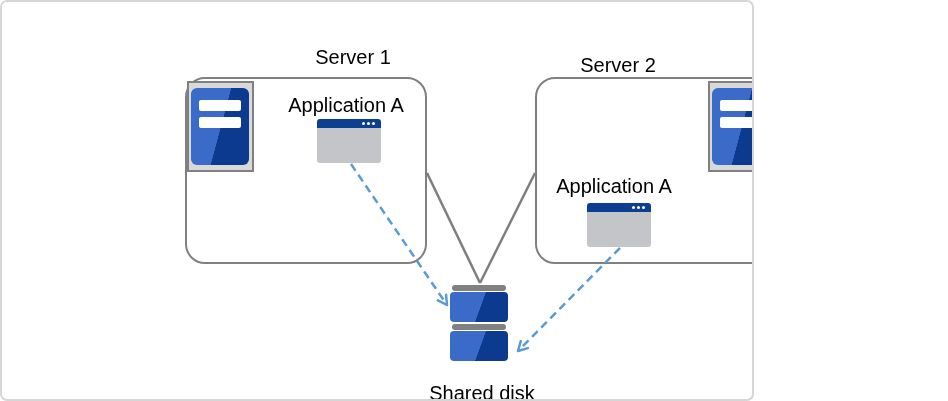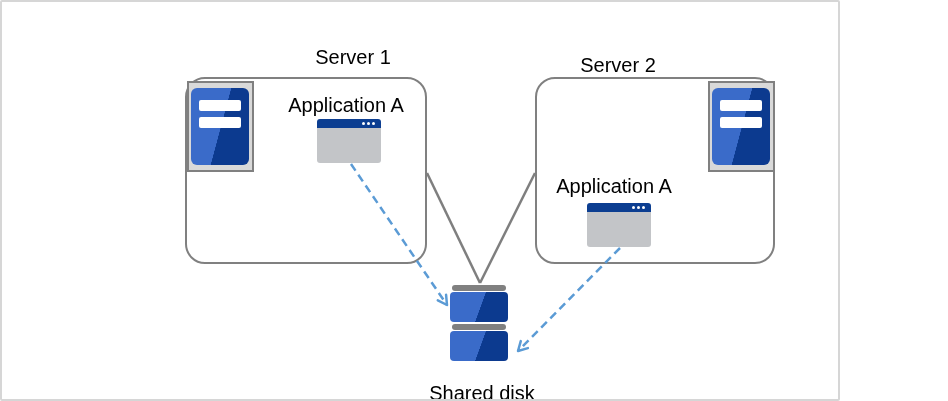--- a/index.html
+++ b/index.html
@@ -1,18 +1,18 @@
 <!DOCTYPE html>
 <html><head>
 <meta charset="utf-8">
 <style>
   html,body{margin:0;padding:0;background:#ffffff;font-family:"Liberation Sans",sans-serif;}
   .canvas{
-    position:relative;width:840px;height:401px;box-sizing:border-box;
-    background:#ffffff;border:2px solid #d6d6d6;border-radius:2px;overflow:hidden;
+    position:relative;width:754px;height:401px;box-sizing:border-box;
+    background:#ffffff;border:2px solid #d6d6d6;border-radius:7px;overflow:hidden;
   }
   .label{
     position:absolute;color:#000000;font-size:20px;line-height:23px;
     text-align:center;white-space:nowrap;width:200px;
   }
   
   .group-box{
     position:absolute;box-sizing:border-box;background:#ffffff;
     border:2.5px solid #808080;border-radius:20px;
   }

